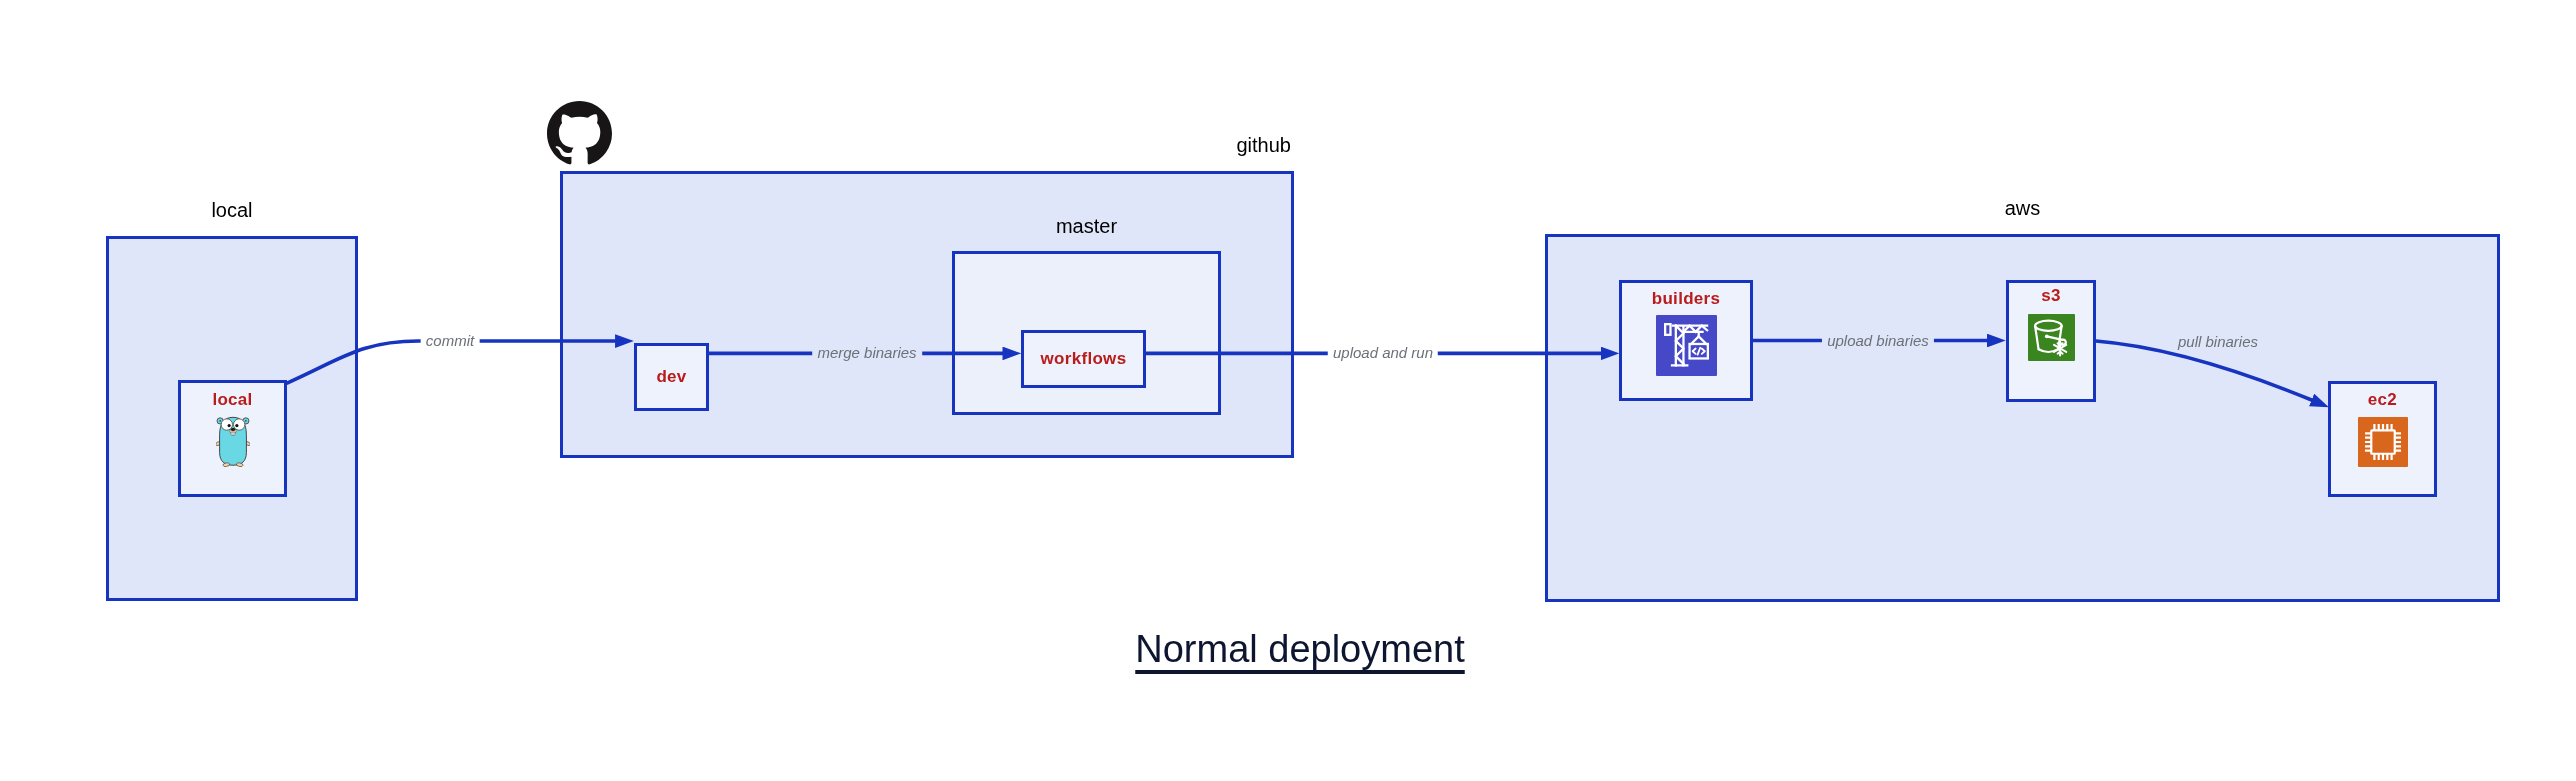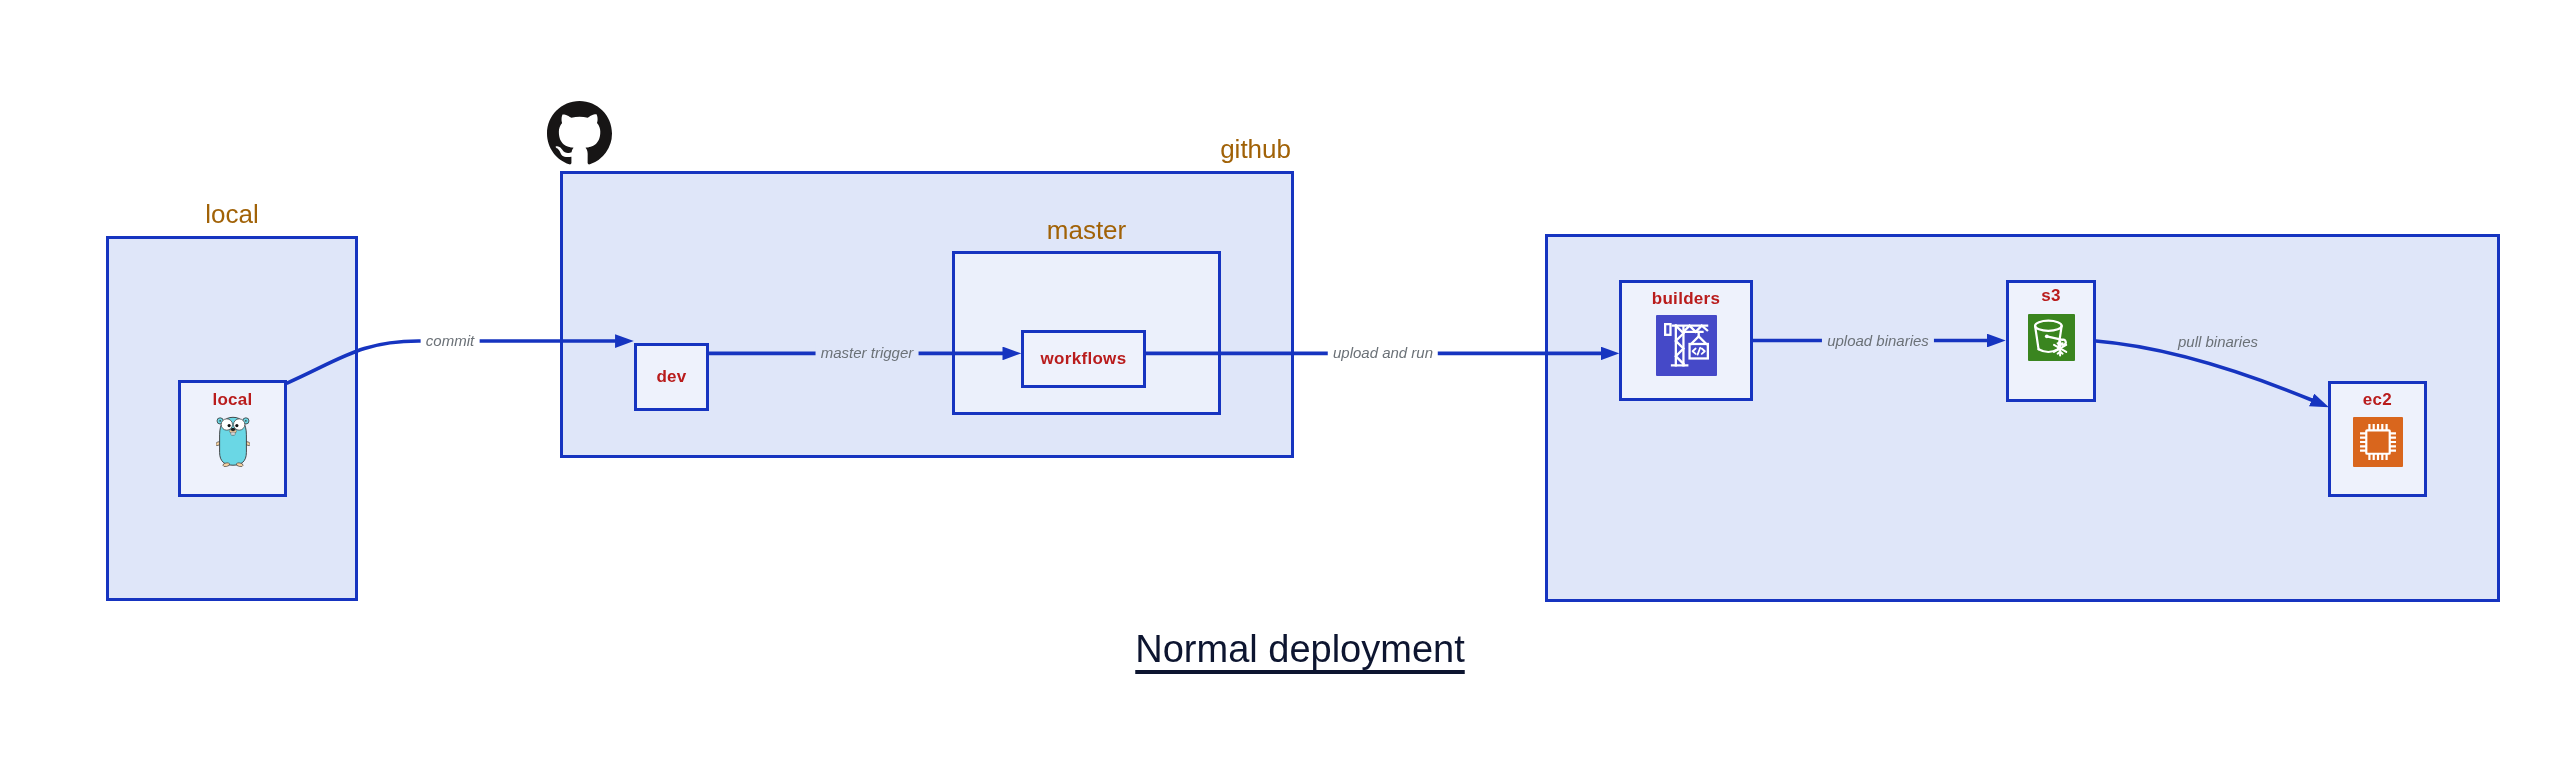--- a/index.html
+++ b/index.html
@@ -7,21 +7,21 @@
     position:relative;width:2604px;height:781px;background:#ffffff;overflow:hidden;
     font-family:"Liberation Sans","DejaVu Sans",sans-serif;
   }
   .cbox,.node{position:absolute;box-sizing:border-box;border:3.6px solid #1634c0;}
   .cbox{background:#dfe6f9;}
   .cbox.master{background:#ebf0fb;border-width:3.1px;}
   .node{background:#eef2fc;border-width:3.1px;display:flex;flex-direction:column;align-items:center;}
   .node.top{justify-content:flex-start;}
   .node.mid{justify-content:center;}
   .node-label{font-weight:bold;font-size:17px;color:#b91c1c;letter-spacing:0.3px;}
-  .clabel{position:absolute;font-size:26px;font-weight:500;color:#a16207;}
+  .clabel{position:absolute;font-size:20px;font-weight:500;color:#000000;}
   .ta-c{text-align:center;} .ta-r{text-align:right;}
   .elabel{
     position:absolute;transform:translate(-50%,-50%);
     font-style:italic;font-size:15px;color:#6b7177;
     padding:1px 5.2px;white-space:nowrap;line-height:1.1;
   }
   .bg-white{background:#ffffff;} .bg-cont{background:#dfe6f9;}
   .title{
     position:absolute;left:1300px;top:628px;transform:translateX(-50%);
     font-size:38px;font-weight:500;color:#0d1530;white-space:nowrap;
@@ -112,21 +112,21 @@
       <g stroke="#ffffff" stroke-width="2.6" fill="none" stroke-linecap="round">
         <line x1="41" y1="35" x2="41" y2="53"></line>
         <line x1="33.2" y1="39.5" x2="48.8" y2="48.5"></line>
         <line x1="48.8" y1="39.5" x2="33.2" y2="48.5"></line>
         <polyline points="37.8,37.3 41,40 44.2,37.3"></polyline>
         <polyline points="37.8,50.7 41,48 44.2,50.7"></polyline>
       </g>
     </svg>
   </div>
 
-  <div class="node top" style="left:2328px;top:381px;width:99px;height:116px;padding-top:6.2px;gap:7.2px;">
+  <div class="node top" style="left:2328px;top:381px;width:109px;height:116px;padding-top:6.2px;gap:7.2px;">
     <span class="node-label">ec2</span>
     <svg class="iconbox" width="50" height="50" viewBox="0 0 64 64">
       <rect x="0" y="0" width="64" height="64" fill="#d9661d"></rect>
       <g stroke="#ffffff" stroke-width="2.8" fill="none">
         <rect x="17" y="17" width="30" height="30" rx="1"></rect>
         <g stroke-linecap="butt">
           <line x1="21" y1="9" x2="21" y2="17"></line>
             <line x1="26.5" y1="9" x2="26.5" y2="17"></line>
             <line x1="32" y1="9" x2="32" y2="17"></line>
             <line x1="37.5" y1="9" x2="37.5" y2="17"></line>
@@ -160,28 +160,29 @@
     <g stroke="#1634c0" stroke-width="7" fill="none">
       <path d="M 556 744 C 660 698, 700 662, 812 662 H 1195" marker-end="url(#arrow)"></path>
       <path d="M 1376 686 H 1947" marker-end="url(#arrow)"></path>
       <path d="M 2223 686 H 3108" marker-end="url(#arrow)"></path>
       <path d="M 3402 661 H 3858" marker-end="url(#arrow)"></path>
       <path d="M 4068 662 C 4190 672, 4330 712, 4488 777" marker-end="url(#arrow)"></path>
     </g>
   </svg>
 
   <span class="elabel bg-white" style="left:450px;top:341px;">commit</span>
-  <span class="elabel bg-cont" style="left:867px;top:353px;">master trigger</span>
+  <span class="elabel bg-cont" style="left:867px;top:353px;">merge binaries</span>
   <span class="elabel bg-white" style="left:1383px;top:353px;">upload and run</span>
   <span class="elabel bg-cont" style="left:1878px;top:341px;">upload binaries</span>
   <span class="elabel bg-cont" style="left:2218px;top:342px;">pull binaries</span>
 
   <div class="clabel ta-c" style="left:106px;width:252px;top:199px;">local</div>
   <div class="clabel ta-r" style="left:1085px;width:206px;top:134px;">github</div>
   <div class="clabel ta-c" style="left:952px;width:269px;top:215px;">master</div>
+  <div class="clabel ta-c" style="left:1545px;width:955px;top:197px;">aws</div>
 
   <svg style="position:absolute;left:547px;top:101px;" width="65" height="65" viewBox="0 0 16 16">
     <path fill="#171515" fill-rule="evenodd" d="M8 0C3.58 0 0 3.58 0 8c0 3.54 2.29 6.53 5.47 7.59.4.07.55-.17.55-.38 0-.19-.01-.82-.01-1.49-2.01.37-2.53-.49-2.69-.94-.09-.23-.48-.94-.82-1.13-.28-.15-.68-.52-.01-.53.63-.01 1.08.58 1.23.82.72 1.21 1.87.87 2.33.66.07-.52.28-.87.51-1.07-1.78-.2-3.64-.89-3.64-3.95 0-.87.31-1.59.82-2.15-.08-.2-.36-1.02.08-2.12 0 0 .67-.21 2.2.82.64-.18 1.32-.27 2-.27s1.36.09 2 .27c1.53-1.04 2.2-.82 2.2-.82.44 1.1.16 1.92.08 2.12.51.56.82 1.27.82 2.15 0 3.07-1.87 3.75-3.65 3.95.29.25.54.73.54 1.48 0 1.07-.01 1.93-.01 2.2 0 .21.15.46.55.38A8.01 8.01 0 0 0 16 8c0-4.42-3.58-8-8-8z"></path>
   </svg>
 
   <div class="title">Normal deployment</div>
 
 </div>
 
 

